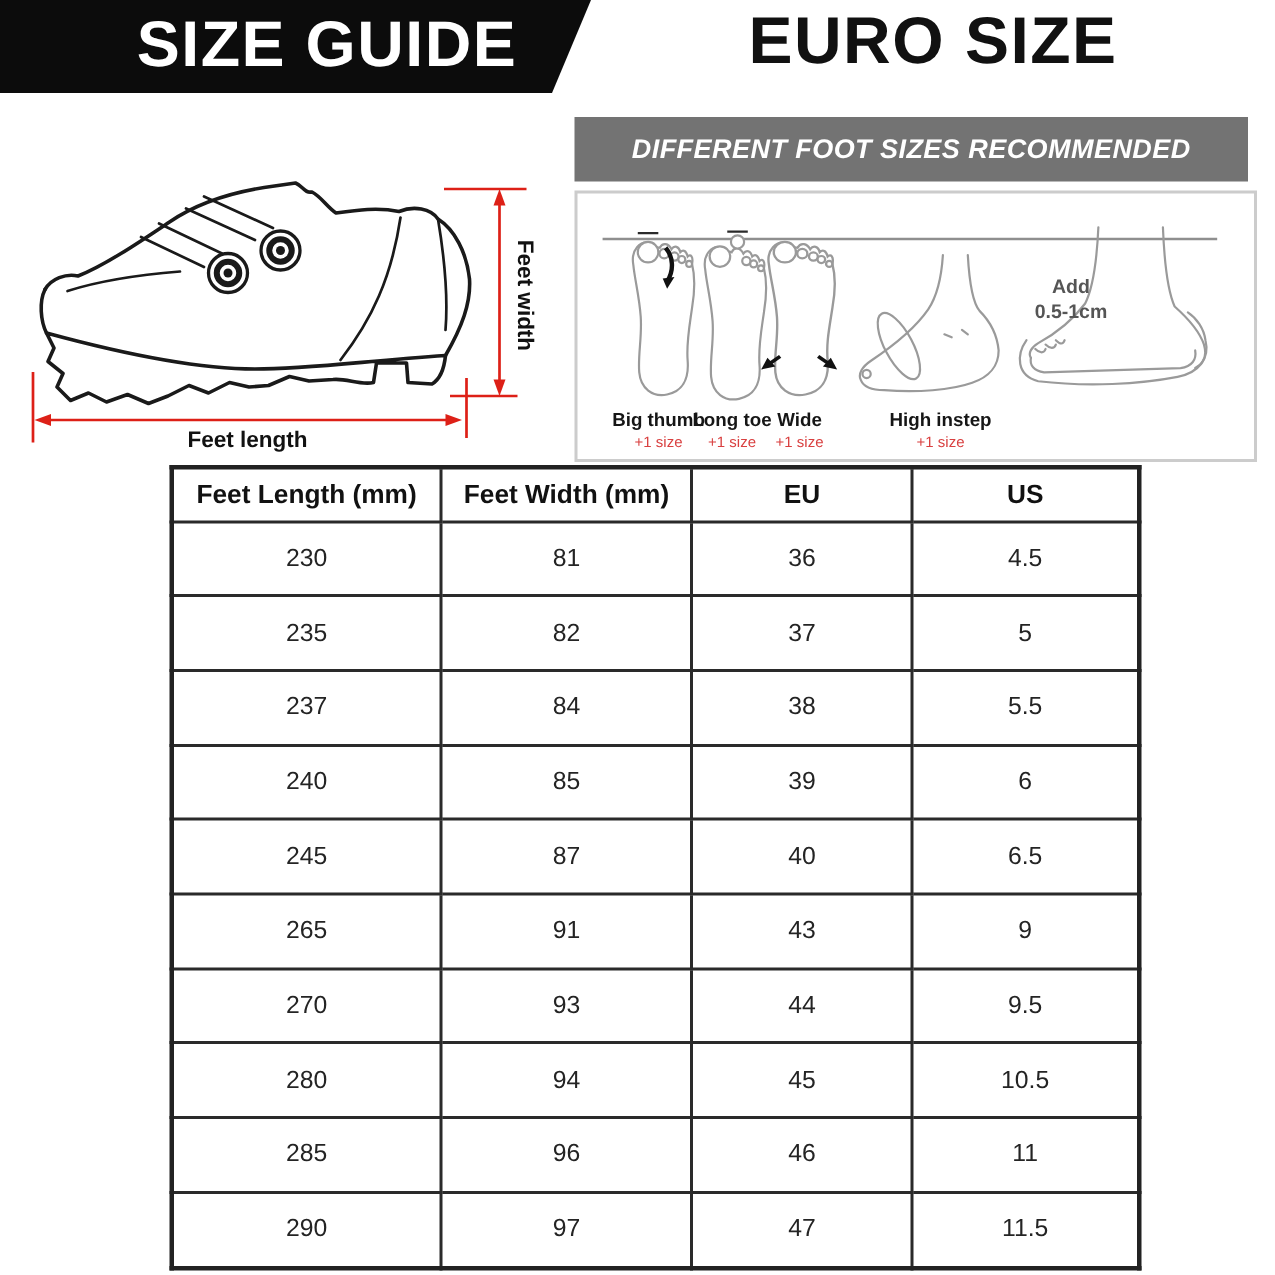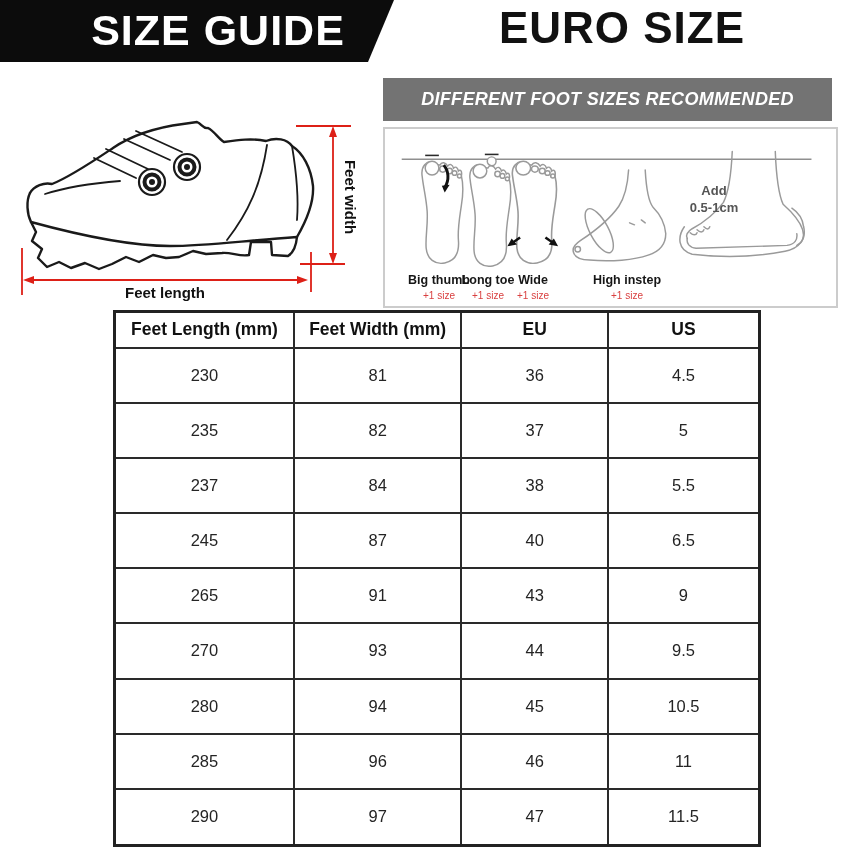--- a/index.html
+++ b/index.html
@@ -224,20 +224,26 @@
           <td>37</td>
           <td>5</td>
         </tr>
         <tr>
           <td>237</td>
           <td>84</td>
           <td>38</td>
           <td>5.5</td>
         </tr>
         <tr>
+          <td>240</td>
+          <td>85</td>
+          <td>39</td>
+          <td>6</td>
+        </tr>
+        <tr>
           <td>245</td>
           <td>87</td>
           <td>40</td>
           <td>6.5</td>
         </tr>
         <tr>
           <td>265</td>
           <td>91</td>
           <td>43</td>
           <td>9</td>

